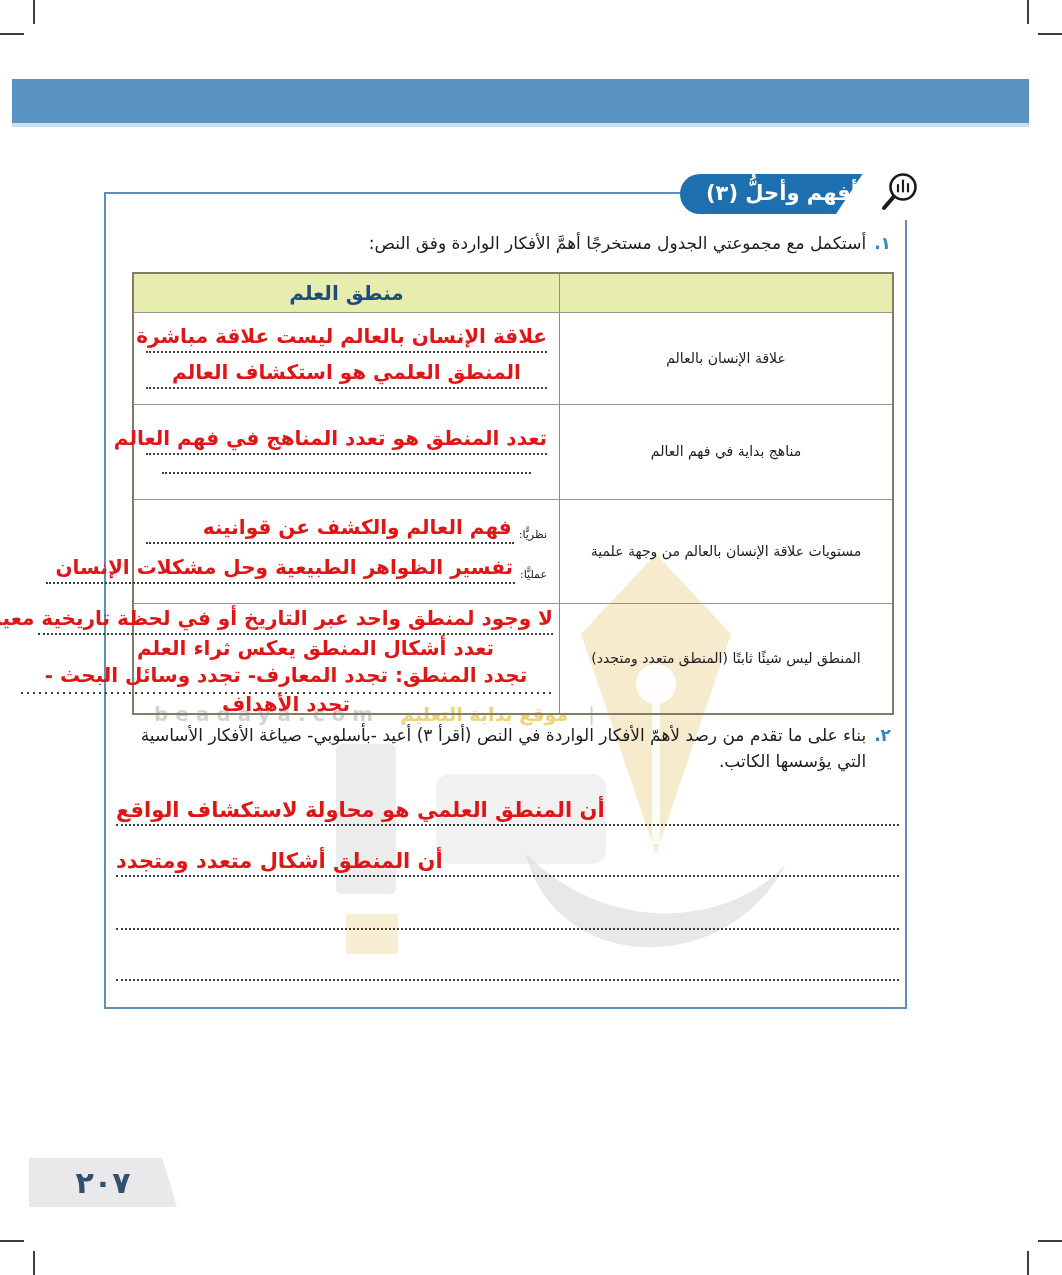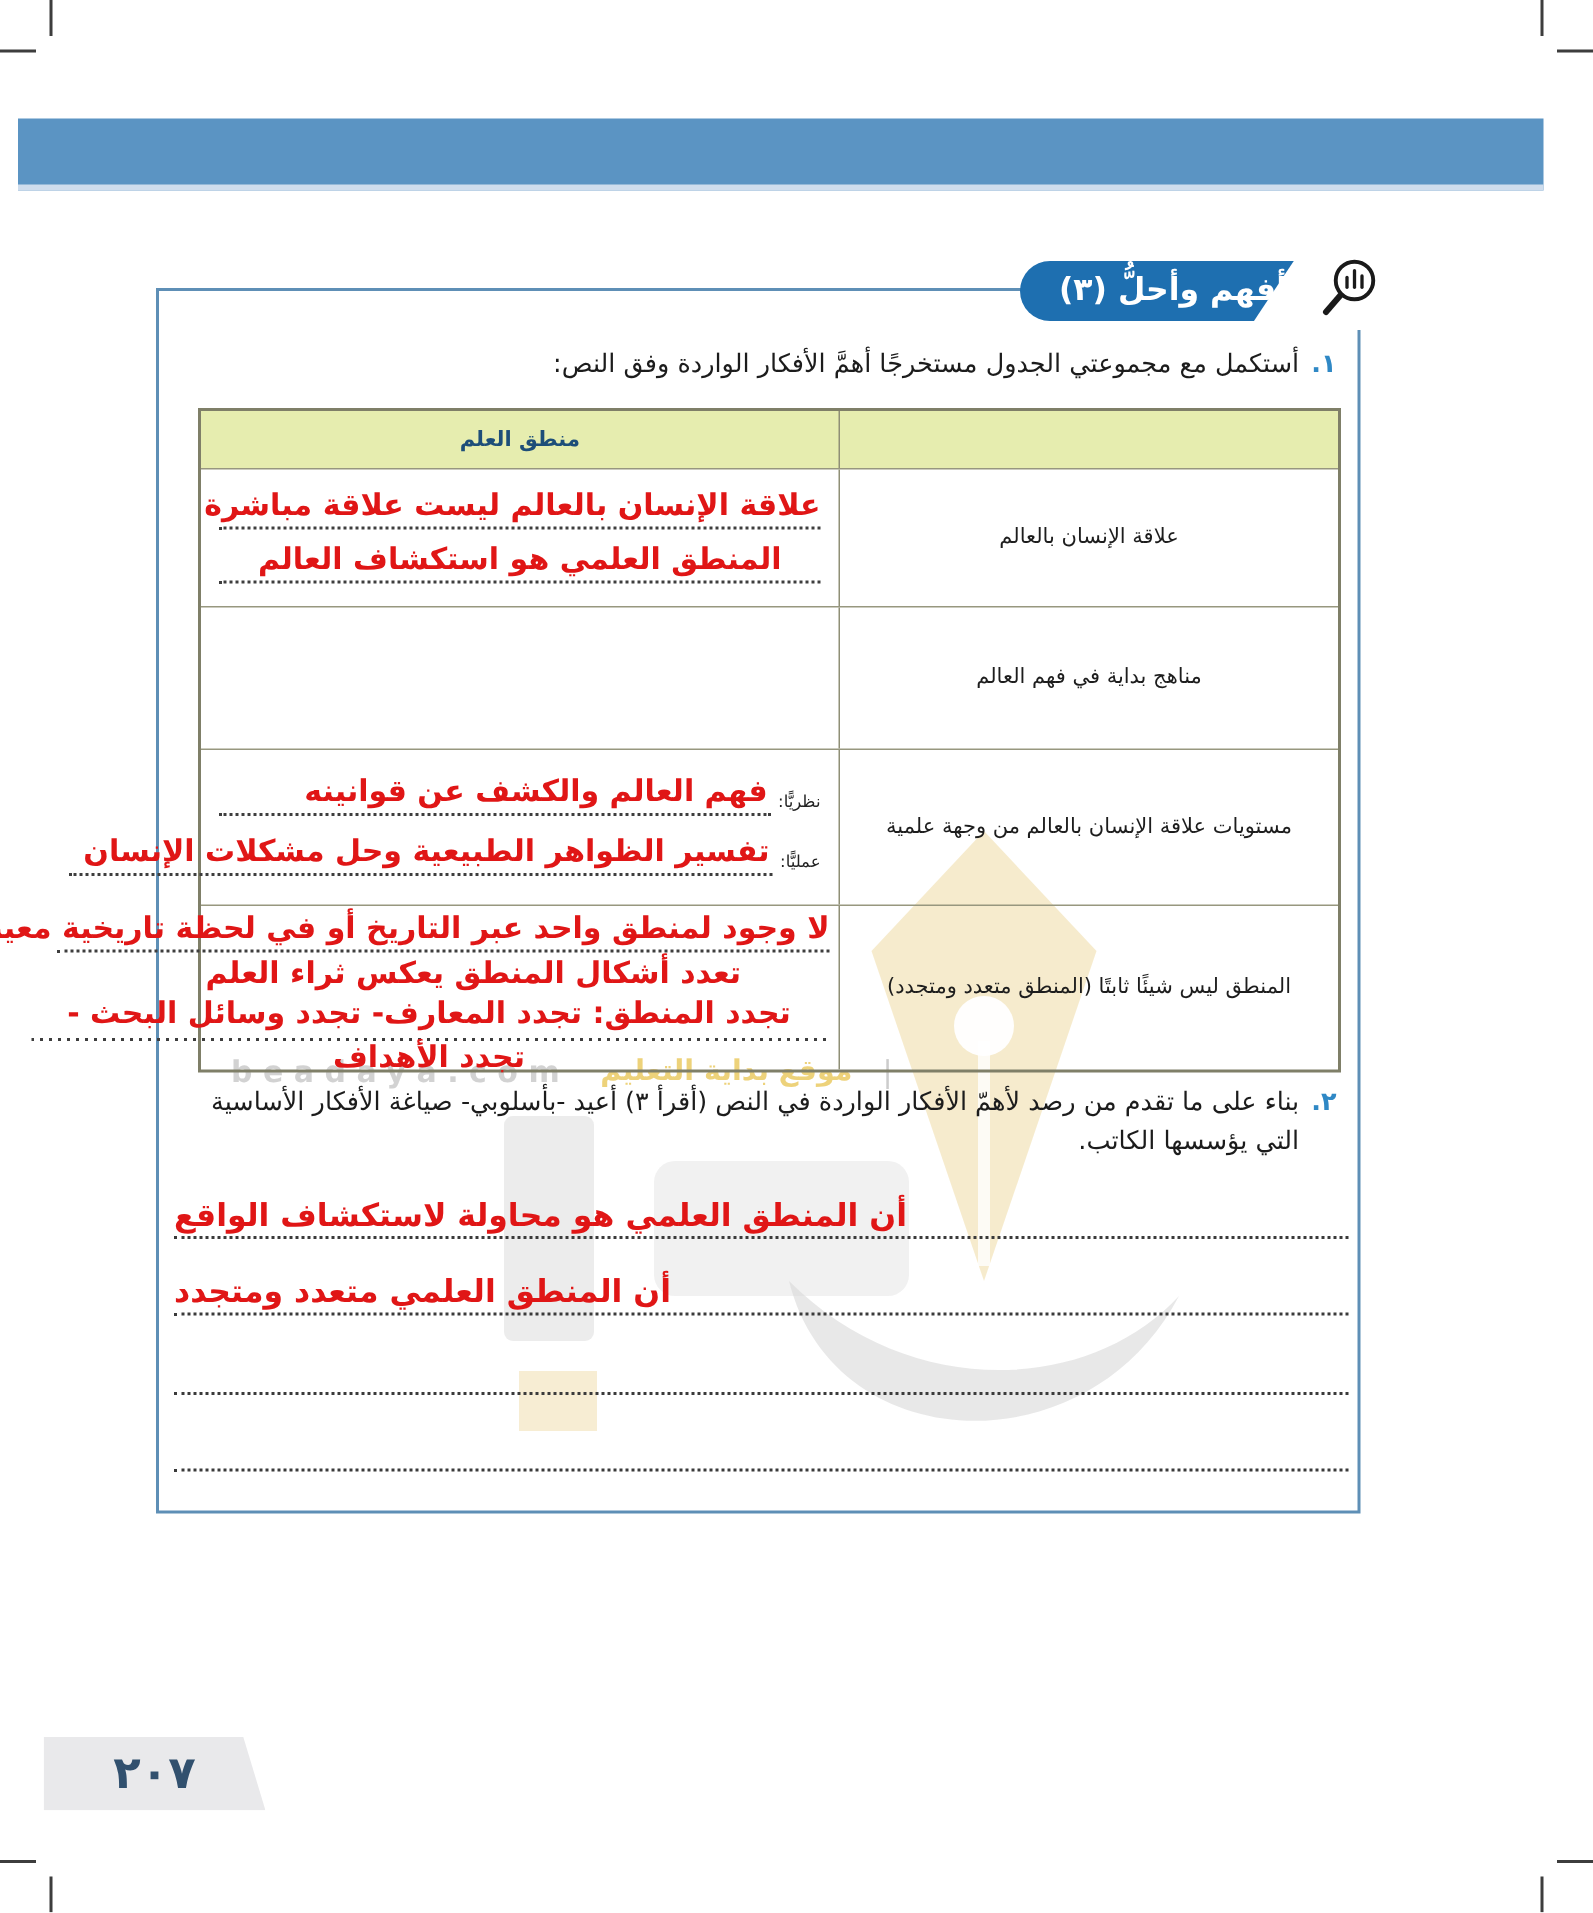--- a/index.html
+++ b/index.html
@@ -45,21 +45,21 @@
          border:2px solid #7f7f68; direction:rtl; }
   .t-row { display:flex; border-top:1px solid #97977f; }
   .t-row:first-child { border-top:none; }
   .t-head { height:38px; background:#e6edaf; }
   .cell-topic { width:333px; border-left:1px solid #8f8f76; display:flex; align-items:center;
                 justify-content:center; text-align:center; font-size:14px; color:#1d1d1d;
                 padding:4px 10px; line-height:1.8; }
   .cell-ans { width:425px; position:relative; display:flex; flex-direction:column;
               justify-content:space-evenly; padding:4px 12px 8px; overflow:visible; }
   .head-title { width:425px; display:flex; align-items:center; justify-content:center;
-                color:#1d4e79; font-weight:bold; font-size:14px; }
+                color:#1d4e79; font-weight:bold; font-size:20px; }
   .r1 { height:92px; } .r2 { height:95px; } .r3 { height:104px; } .r4 { height:110px; }
 
   .red { color:#e01616; font-weight:bold; }
   .ans { font-size:20px; text-align:center; white-space:nowrap;
          border-bottom:2px dotted #3e3e3e; padding-bottom:3px; }
   .dots-line { border-bottom:2px dotted #3e3e3e; height:2px; width:92%; margin:0 auto; }
 
   .labeled { display:flex; direction:rtl; align-items:flex-end; gap:5px; }
   .lab { font-size:11px; color:#222; white-space:nowrap; padding-bottom:3px; }
   .labeled .ans-in { flex:1; border-bottom:2px dotted #3e3e3e; text-align:right;
@@ -147,20 +147,24 @@
       <div class="t-row r1">
         <div class="cell-topic">علاقة الإنسان بالعالم</div>
         <div class="cell-ans">
           <div class="ans red">علاقة الإنسان بالعالم ليست علاقة مباشرة</div>
           <div class="ans red">المنطق العلمي هو استكشاف العالم</div>
         </div>
       </div>
 
       <div class="t-row r2">
         <div class="cell-topic">مناهج بداية في فهم العالم</div>
+        <div class="cell-ans">
+          <div class="ans red">تعدد المنطق هو تعدد المناهج في فهم العالم</div>
+          <div class="dots-line"></div>
+        </div>
       </div>
 
       <div class="t-row r3">
         <div class="cell-topic">مستويات علاقة الإنسان بالعالم من وجهة علمية</div>
         <div class="cell-ans">
           <div class="labeled">
             <span class="lab">نظريًّا:</span>
             <span class="ans-in red">فهم العالم والكشف عن قوانينه</span>
           </div>
           <div class="labeled pull-left">
@@ -182,21 +186,21 @@
 
     <div class="q-line" style="top:528px; right:14px; width:778px;">
       <span class="q-num">٢.</span>
       <span>بناء على ما تقدم من رصد لأهمّ الأفكار الواردة في النص (أقرأ ٣) أعيد -بأسلوبي- صياغة الأفكار الأساسية التي يؤسسها الكاتب.</span>
     </div>
 
     <div class="free-line" style="top:580px; height:52px;">
       <span class="red">أن المنطق العلمي هو محاولة لاستكشاف الواقع</span>
     </div>
     <div class="free-line" style="top:632px; height:51px;">
-      <span class="red">أن المنطق العلمي متعدد ومتجدد</span>
+      <span class="red">أن المنطق أشكال متعدد ومتجدد</span>
     </div>
     <div class="free-line" style="top:684px; height:52px;"></div>
     <div class="free-line" style="top:735px; height:52px;"></div>
 
   </div>
 
   <div class="plate">
     <span>٢٠٧</span>
   </div>
 

